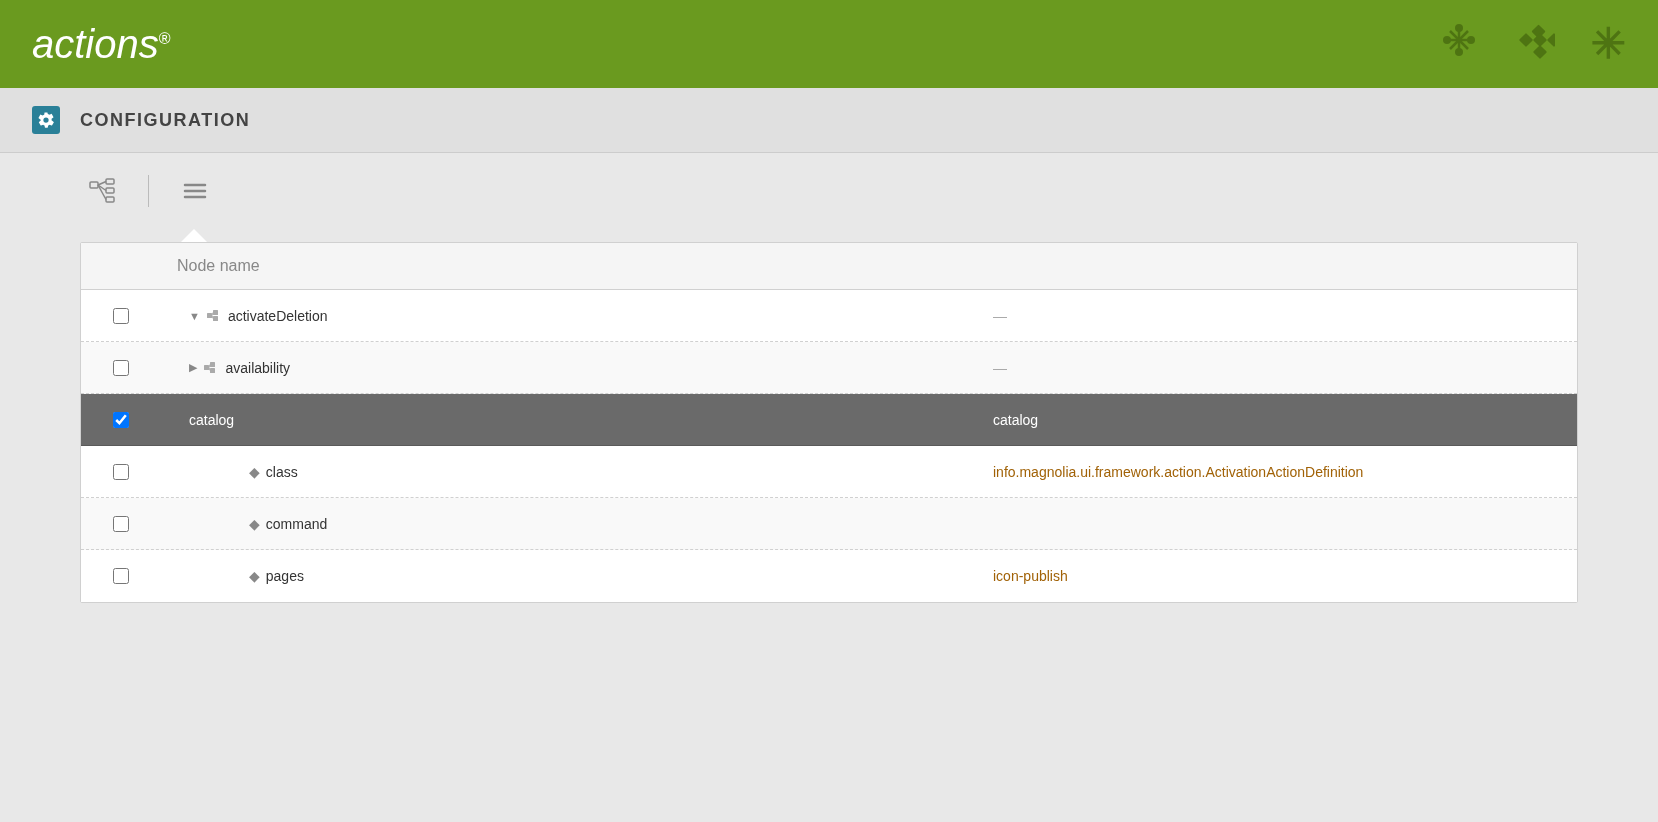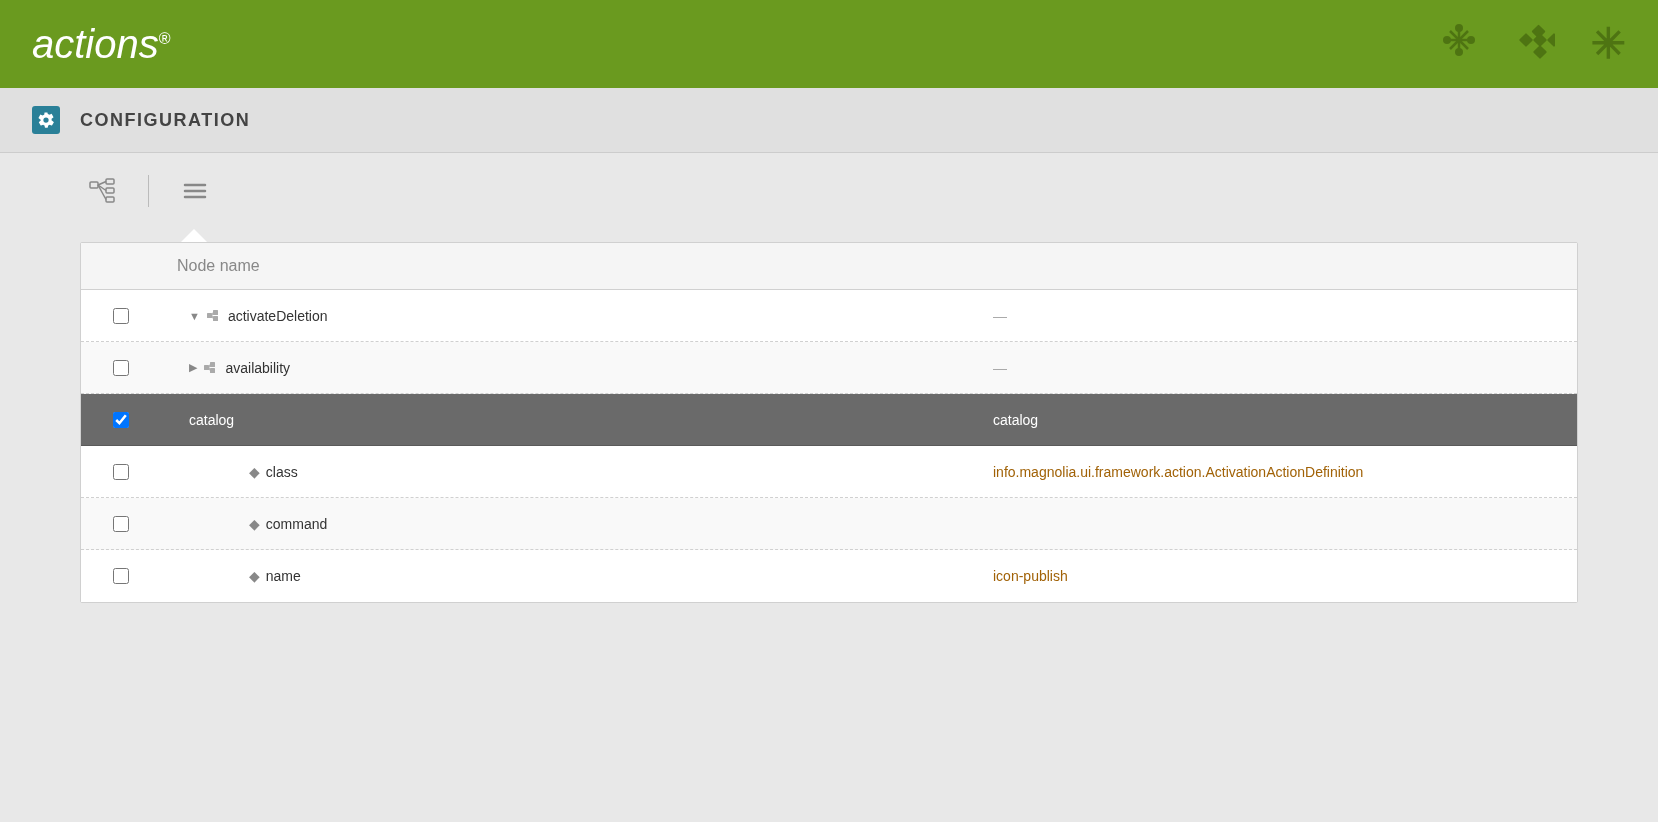--- a/index.html
+++ b/index.html
@@ -345,20 +345,20 @@
       </div>
     </div>
 
     <div class="table-row" style="background:#fff;">
       <div class="row-checkbox">
         <input type="checkbox" style="">
       </div>
       <div class="row-name">
         <span style="padding-left:80px; display:flex; align-items:center; gap:6px;">
           <span style="color:#888; font-size:14px;">◆</span>
-          <span>name</span>
+          <span>pages</span>
         </span>
       </div>
       <div class="row-value">icon-publish</div>
     </div>
 
   </div>
 </div>
 
 </body></html>

